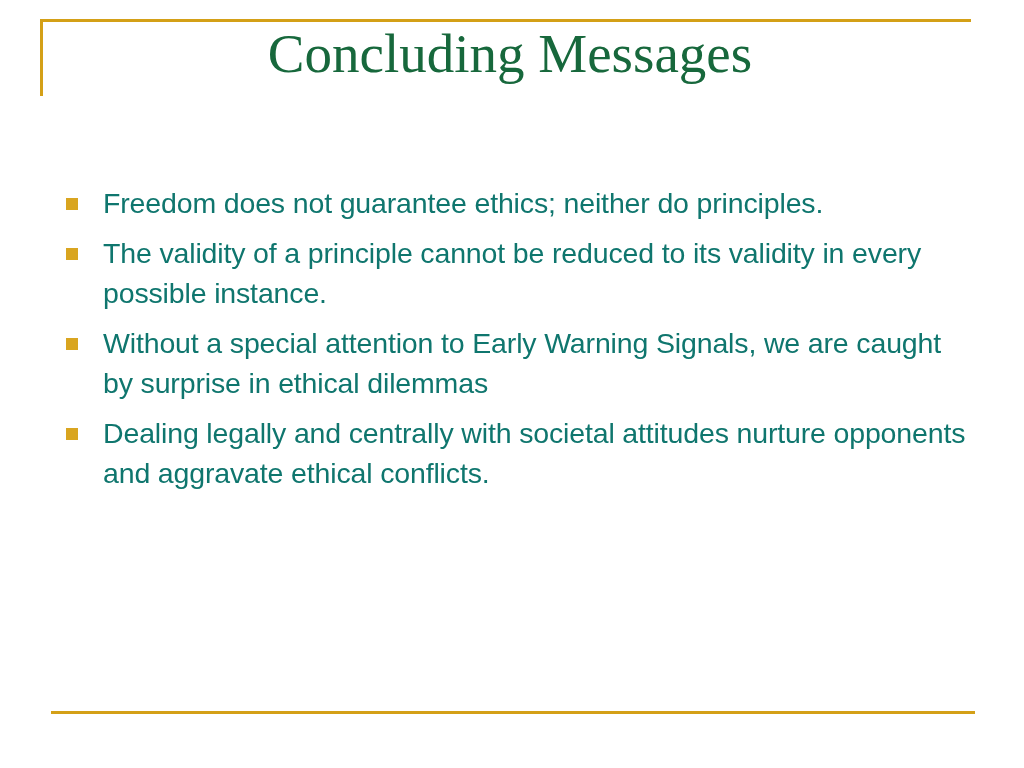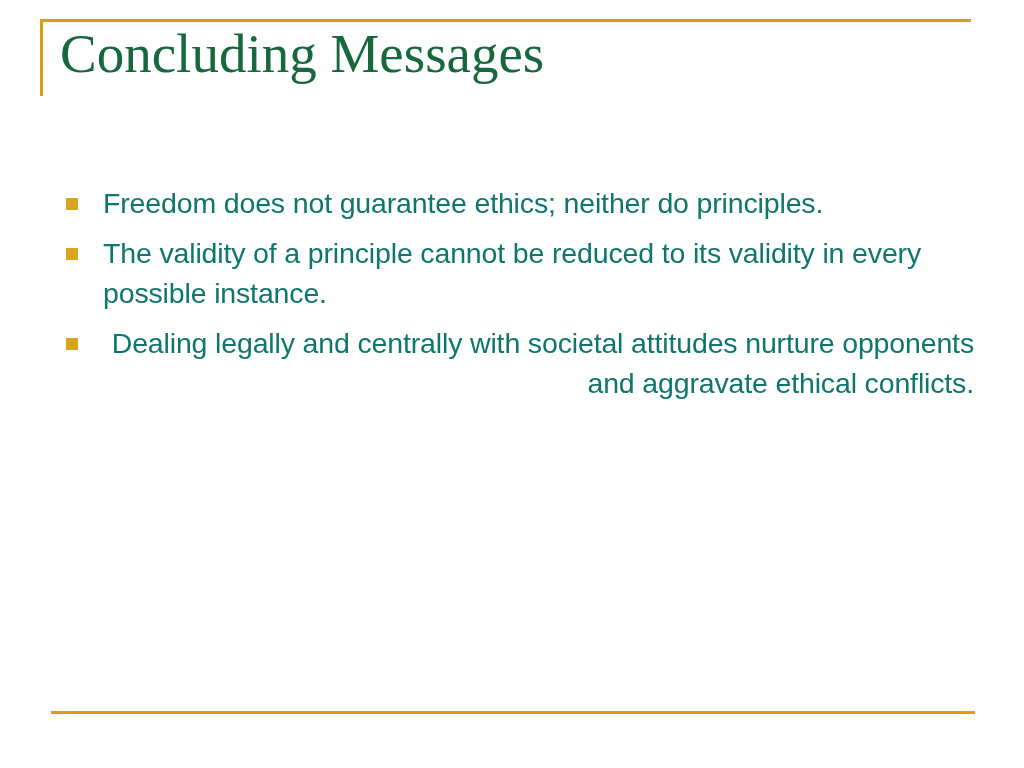--- a/index.html
+++ b/index.html
@@ -45,20 +45,21 @@
     left: 60px;
     top: 22px;
     width: 900px;
     font-family: "Liberation Serif", "DejaVu Serif", serif;
     font-size: 55px;
     font-weight: normal;
     line-height: 64px;
     color: #17683c;
     letter-spacing: 0px;
     white-space: nowrap;
+    text-align: center;
   }
 
   
   .body-list {
     position: absolute;
     left: 62px;
     top: 183px;
     width: 912px;
     margin: 0;
     padding: 0;
@@ -69,21 +70,20 @@
     padding-left: 41px;
     margin: 0 0 10px 0;
     font-size: 28.5px;
     line-height: 40px;
     color: #0f766e;
     font-family: "Liberation Sans", sans-serif;
     letter-spacing: -0.15px;
   }
   .bullet-item:last-child {
     margin-bottom: 12px;
-    text-align: right;
   }
   .bullet-marker {
     position: absolute;
     left: 4px;
     top: 15px;
     width: 12px;
     height: 12px;
     background: #d9a520;
   }
   .bullet-text {
@@ -115,20 +115,24 @@
     <li class="bullet-item">
       <span class="bullet-marker"></span>
       <span class="bullet-text">Freedom does not guarantee ethics; neither do principles.</span>
     </li>
 
     <li class="bullet-item">
       <span class="bullet-marker"></span>
       <span class="bullet-text">The validity of a principle cannot be reduced to its validity in every possible instance.</span>
     </li>
 
+    <li class="bullet-item">
+      <span class="bullet-marker"></span>
+      <span class="bullet-text">Without a special attention to Early Warning Signals, we are caught by surprise in ethical dilemmas</span>
+    </li>
 
     <li class="bullet-item">
       <span class="bullet-marker"></span>
       <span class="bullet-text">Dealing legally and centrally with societal attitudes nurture opponents and aggravate ethical conflicts.</span>
     </li>
 
   </ul>
 
   <div class="footer-rule"></div>
 

